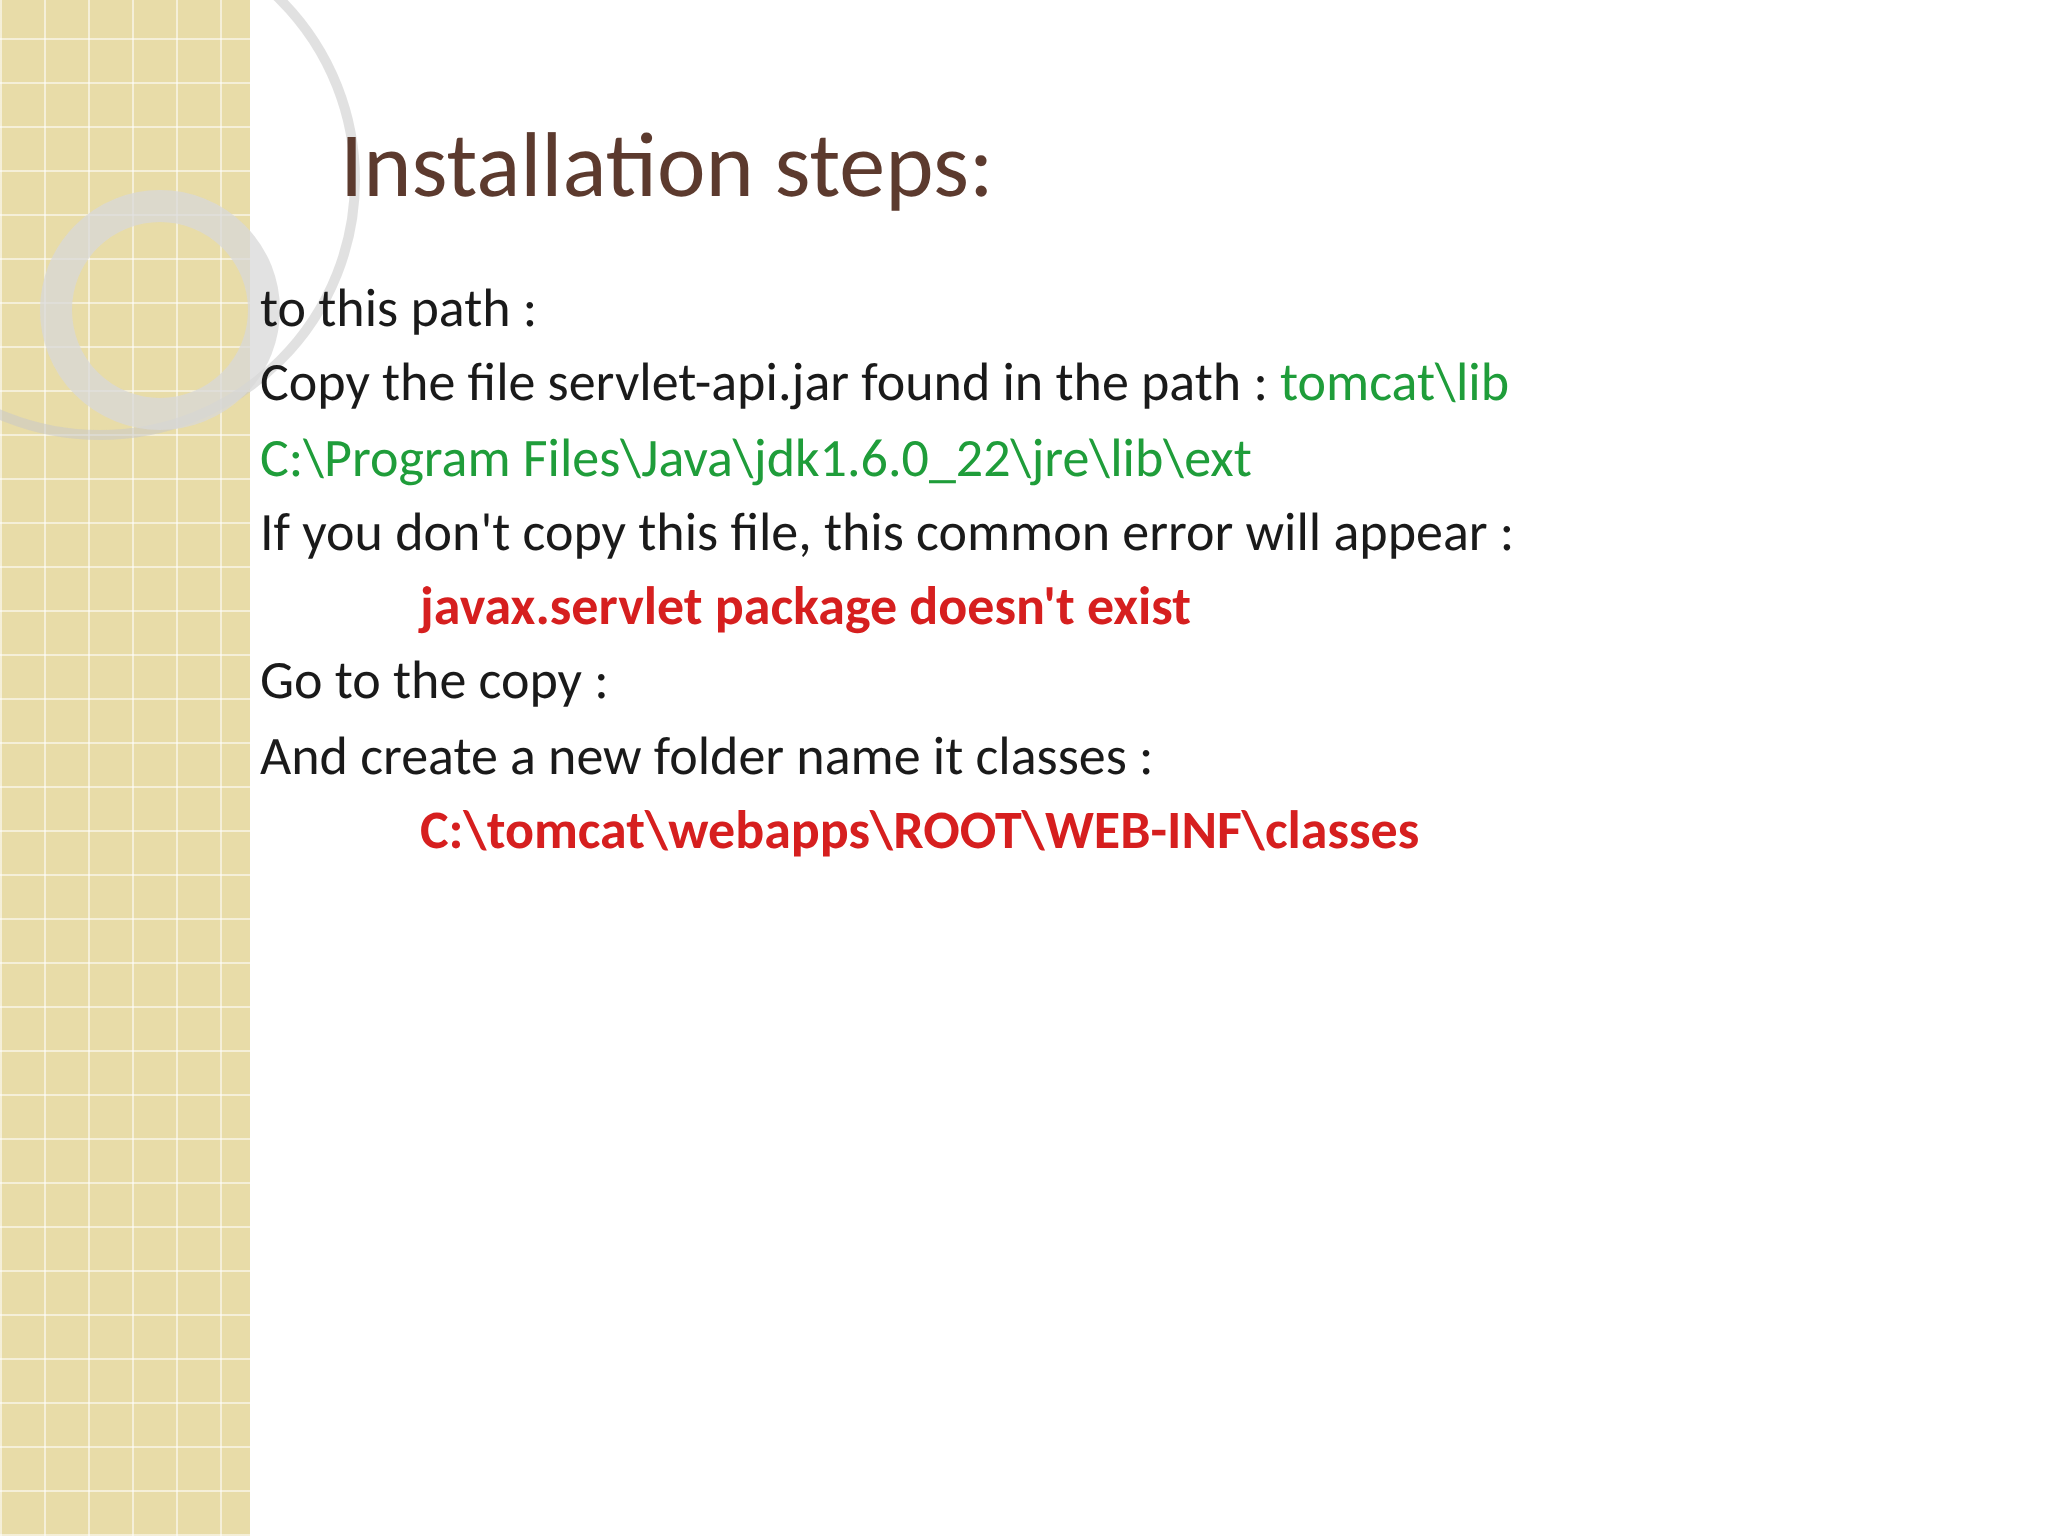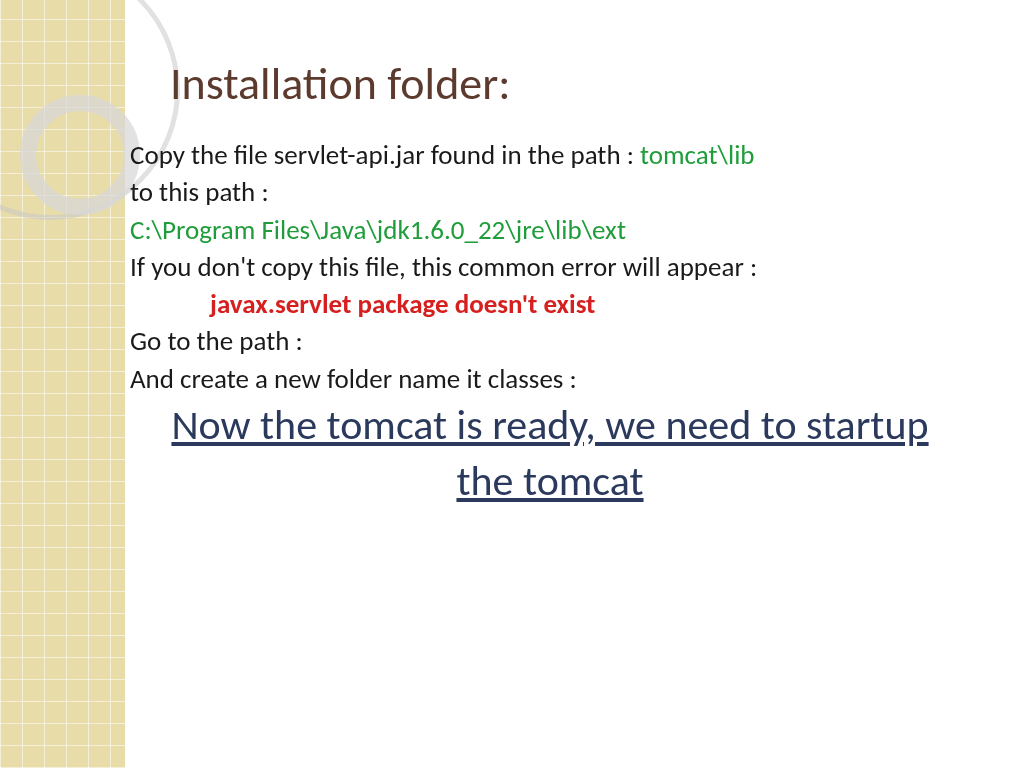--- a/index.html
+++ b/index.html
@@ -75,27 +75,27 @@
   }
 </style>
 </head>
 <body>
 
 <div class="sidebar-pattern"></div>
 <div class="ring-deco ring1"></div>
 <div class="ring-deco ring2"></div>
 
 <div class="content">
-  <h1 class="title">Installation folder:</h1>
+  <h1 class="title">Installation steps:</h1>
 
   <div class="body-text">
+    <p>to this path :</p>
     <p>
       <span>Copy the file servlet-api.jar found in the path  : </span><span class="green">tomcat\lib</span>
     </p>
-    <p>to this path :</p>
     <p class="green">C:\Program Files\Java\jdk1.6.0_22\jre\lib\ext</p>
     <p>If you don't copy this file, this common error will appear :</p>
     <p class="red indent">javax.servlet package doesn't exist</p>
-    <p>Go to the path :</p>
+    <p>Go to the copy :</p>
     <p>And create a new folder name it classes :</p>
-    <p class="final">Now the tomcat is ready,  we need to startup the tomcat</p>
+    <p class="red indent">C:\tomcat\webapps\ROOT\WEB-INF\classes</p>
   </div>
 </div>
 
 </body></html>

